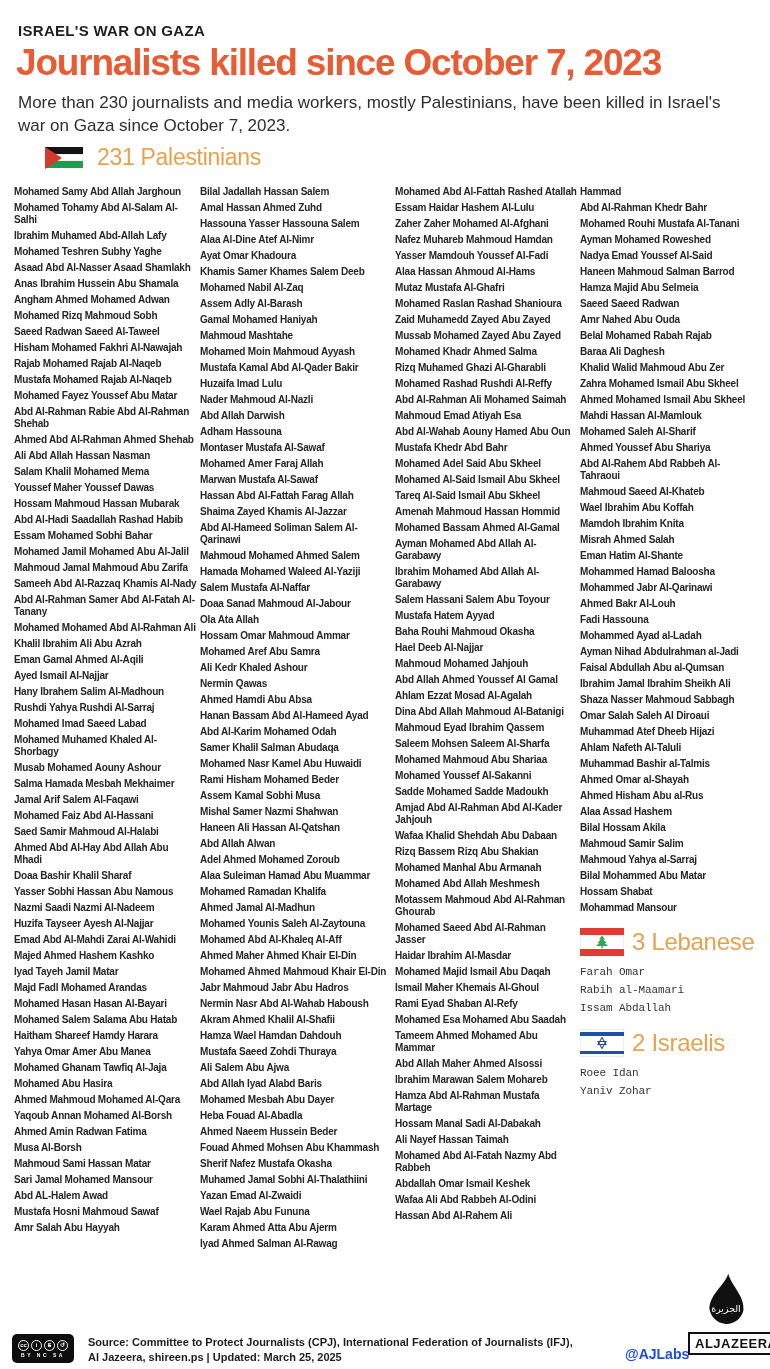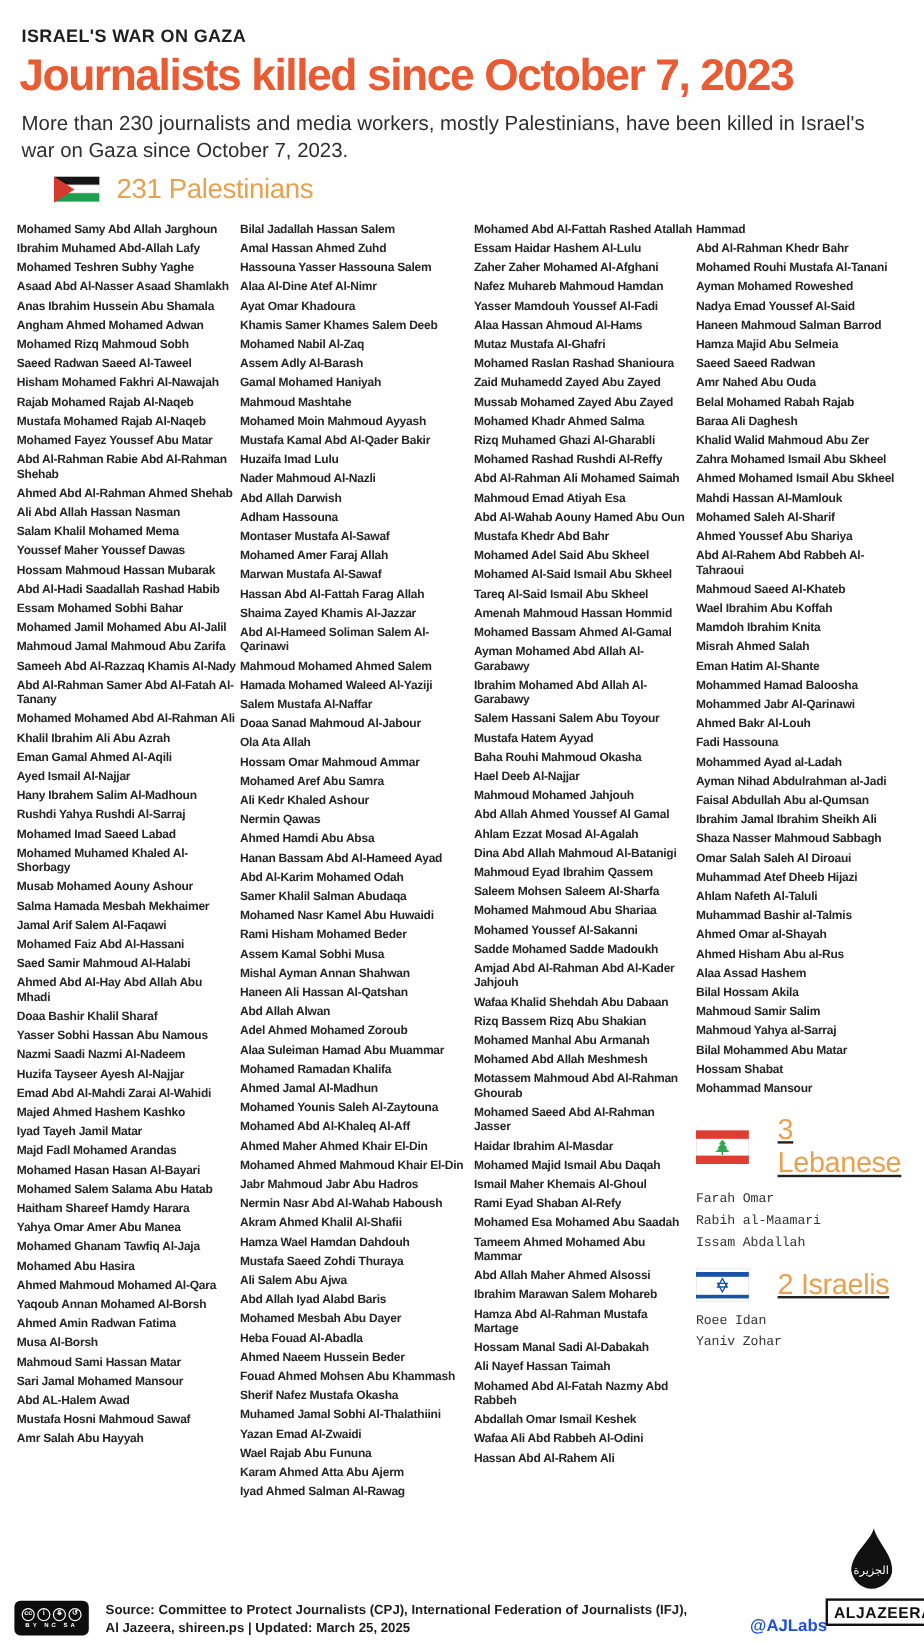--- a/index.html
+++ b/index.html
@@ -45,21 +45,21 @@
   
   .names-grid {
     position:absolute; left:14px; top:186px; width:748px; height:1166px;
     display:grid; grid-template-columns:186px 195px 185px 182px; overflow:hidden;
   }
   .name-col { overflow:hidden; }
   .name {
     font-size:10px; font-weight:700; line-height:12px; letter-spacing:-.2px;
     color:#262626; margin-bottom:4px; padding-right:3px;
   }
-  .sub-heading-row { display:flex; align-items:center; gap:24px; margin:14px 0 10px 0;text-decoration:underline; }
+  .sub-heading-row { display:flex; align-items:flex-start; gap:8px; margin:14px 0 10px 0; }
   .sub-heading-row .gold-heading { font-size:24px; }
   .plain-name {
     font-size:11px; font-weight:400; line-height:13px; color:#333;
     margin-bottom:5px; letter-spacing:-.1px;font-family:Liberation Mono, monospace;
   }
   
   .cc-block {
     position:absolute; left:12px; top:1334px; width:62px; height:29px;
     background:#0d0d0d; border-radius:5px; display:flex; flex-direction:column;
     align-items:center; justify-content:center; gap:1px;
@@ -97,20 +97,21 @@
       <span class="s2"></span>
       <span class="s3"></span>
       <span class="tri"></span>
   </span>
   <span class="gold-heading">231 Palestinians</span>
 </div>
 
 <div class="names-grid">
   <div class="name-col">
       <div class="name">Mohamed Samy Abd Allah Jarghoun</div>
+      <div class="name">Mohamed Tohamy Abd Al-Salam Al-Salhi</div>
       <div class="name">Ibrahim Muhamed Abd-Allah Lafy</div>
       <div class="name">Mohamed Teshren Subhy Yaghe</div>
       <div class="name">Asaad Abd Al-Nasser Asaad Shamlakh</div>
       <div class="name">Anas Ibrahim Hussein Abu Shamala</div>
       <div class="name">Angham Ahmed Mohamed Adwan</div>
       <div class="name">Mohamed Rizq Mahmoud Sobh</div>
       <div class="name">Saeed Radwan Saeed Al-Taweel</div>
       <div class="name">Hisham Mohamed Fakhri Al-Nawajah</div>
       <div class="name">Rajab Mohamed Rajab Al-Naqeb</div>
       <div class="name">Mustafa Mohamed Rajab Al-Naqeb</div>
@@ -197,21 +198,21 @@
       <div class="name">Mohamed Aref Abu Samra</div>
       <div class="name">Ali Kedr Khaled Ashour</div>
       <div class="name">Nermin Qawas</div>
       <div class="name">Ahmed Hamdi Abu Absa</div>
       <div class="name">Hanan Bassam Abd Al-Hameed Ayad</div>
       <div class="name">Abd Al-Karim Mohamed Odah</div>
       <div class="name">Samer Khalil Salman Abudaqa</div>
       <div class="name">Mohamed Nasr Kamel Abu Huwaidi</div>
       <div class="name">Rami Hisham Mohamed Beder</div>
       <div class="name">Assem Kamal Sobhi Musa</div>
-      <div class="name">Mishal Ayman Annan Shahwan</div>
+      <div class="name">Mishal Samer Nazmi Shahwan</div>
       <div class="name">Haneen Ali Hassan Al-Qatshan</div>
       <div class="name">Abd Allah Alwan</div>
       <div class="name">Adel Ahmed Mohamed Zoroub</div>
       <div class="name">Alaa Suleiman Hamad Abu Muammar</div>
       <div class="name">Mohamed Ramadan Khalifa</div>
       <div class="name">Ahmed Jamal Al-Madhun</div>
       <div class="name">Mohamed Younis Saleh Al-Zaytouna</div>
       <div class="name">Mohamed Abd Al-Khaleq Al-Aff</div>
       <div class="name">Ahmed Maher Ahmed Khair El-Din</div>
       <div class="name">Mohamed Ahmed Mahmoud Khair El-Din</div>

